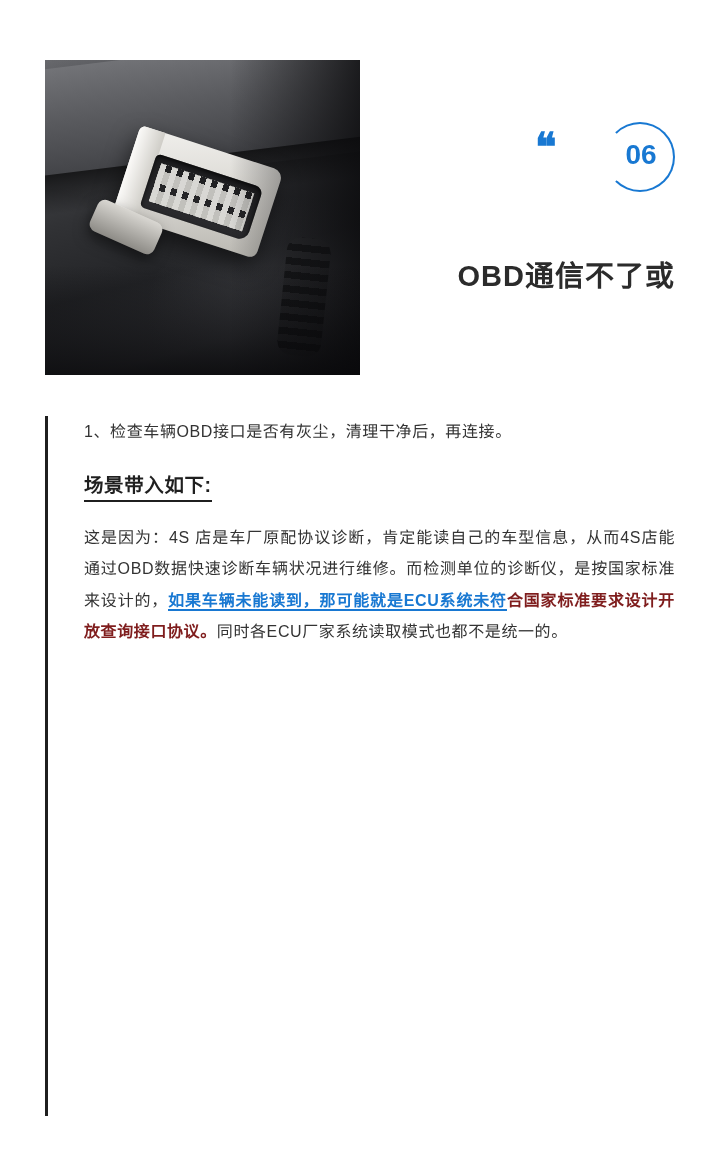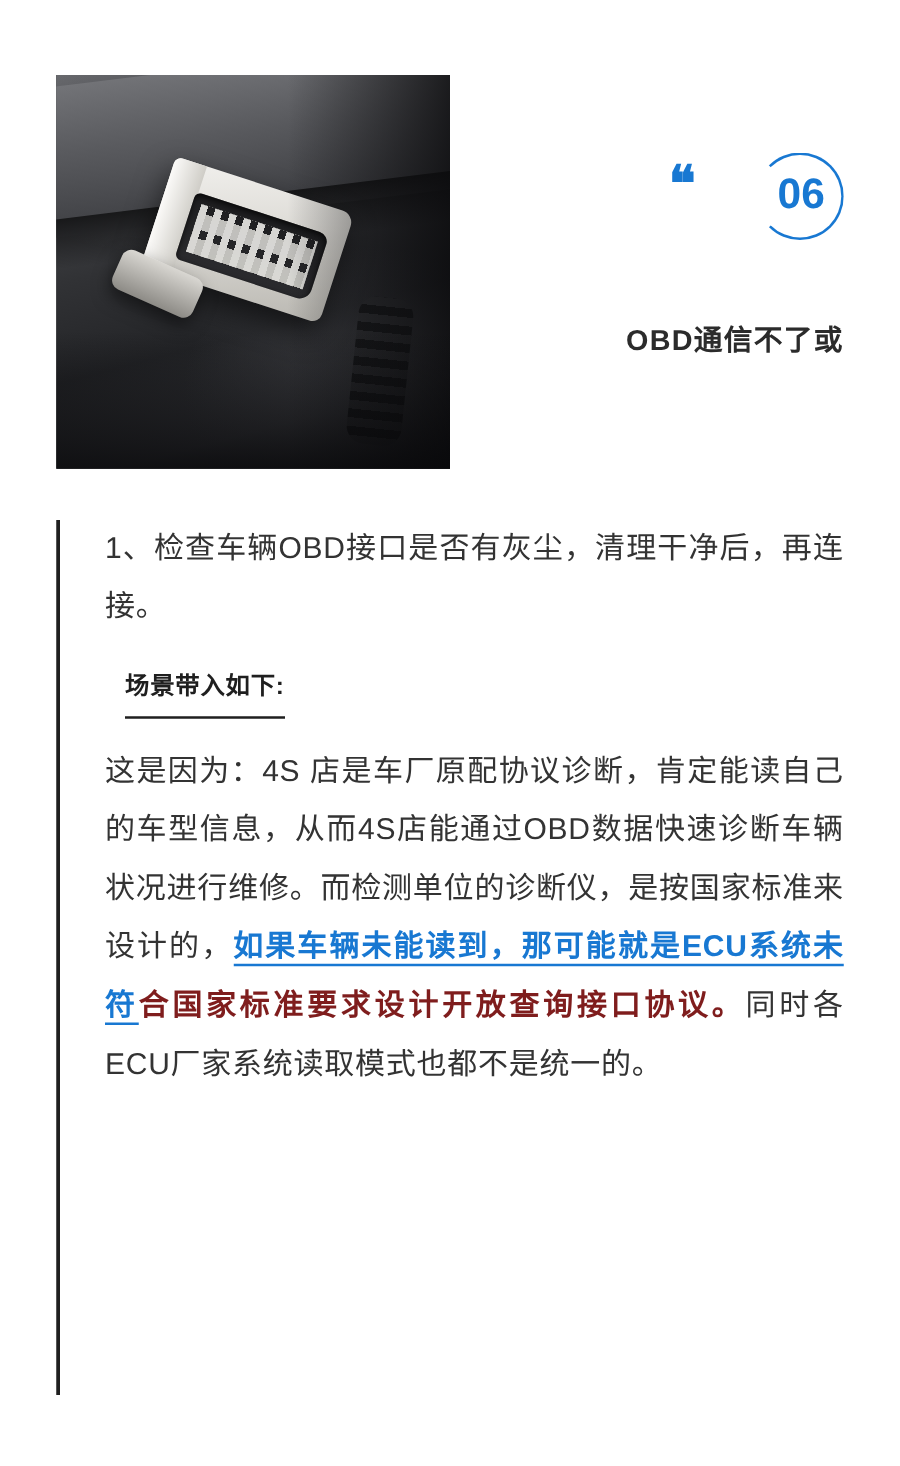--- a/index.html
+++ b/index.html
@@ -171,67 +171,67 @@
     border-left-color: transparent;
   }
   .badge .num {
     position: absolute;
     right: 4px;
     top: 0;
     width: 60px;
     height: 66px;
     line-height: 66px;
     text-align: center;
-    font-size: 34px;
+    font-size: 28px;
     font-weight: bold;
     color: #1878d2;
   }
 
   
   .title {
     position: absolute;
     right: 45px;
     top: 255px;
     width: 330px;
     text-align: right;
-    font-size: 23px;
+    font-size: 29px;
     font-weight: bold;
     line-height: 1.5;
     color: #2b2b2b;
     letter-spacing: 1px;
   }
 
   
   .body {
     position: absolute;
     left: 45px;
     top: 416px;
     width: 630px;
     border-left: 3px solid #1f1f1f;
     padding-left: 36px;
     box-sizing: border-box;
     height: 700px;
   }
   .para {
-    font-size: 24px;
+    font-size: 16px;
     line-height: 1.95;
     color: #333333;
     margin: 0 0 22px 0;
     letter-spacing: 0.6px;
     text-align: justify;
   }
   .subhead {
     font-size: 19.5px;
     font-weight: bold;
     color: #1f1f1f;
-    margin: 0 0 20px 16px;
+    margin: 0 0 20px 0;
     letter-spacing: 0.6px;
     display: inline-block;
     border-bottom: 2px solid #1f1f1f;
-    padding-bottom: 12px;
+    padding-bottom: 2px;
   }
   .hl {
     color: #7f1d1d;
     font-weight: bold;
   }
   .hl-underline {
     color: #1878d2;
     font-weight: bold;
     border-bottom: 2px solid #1878d2;
   }

